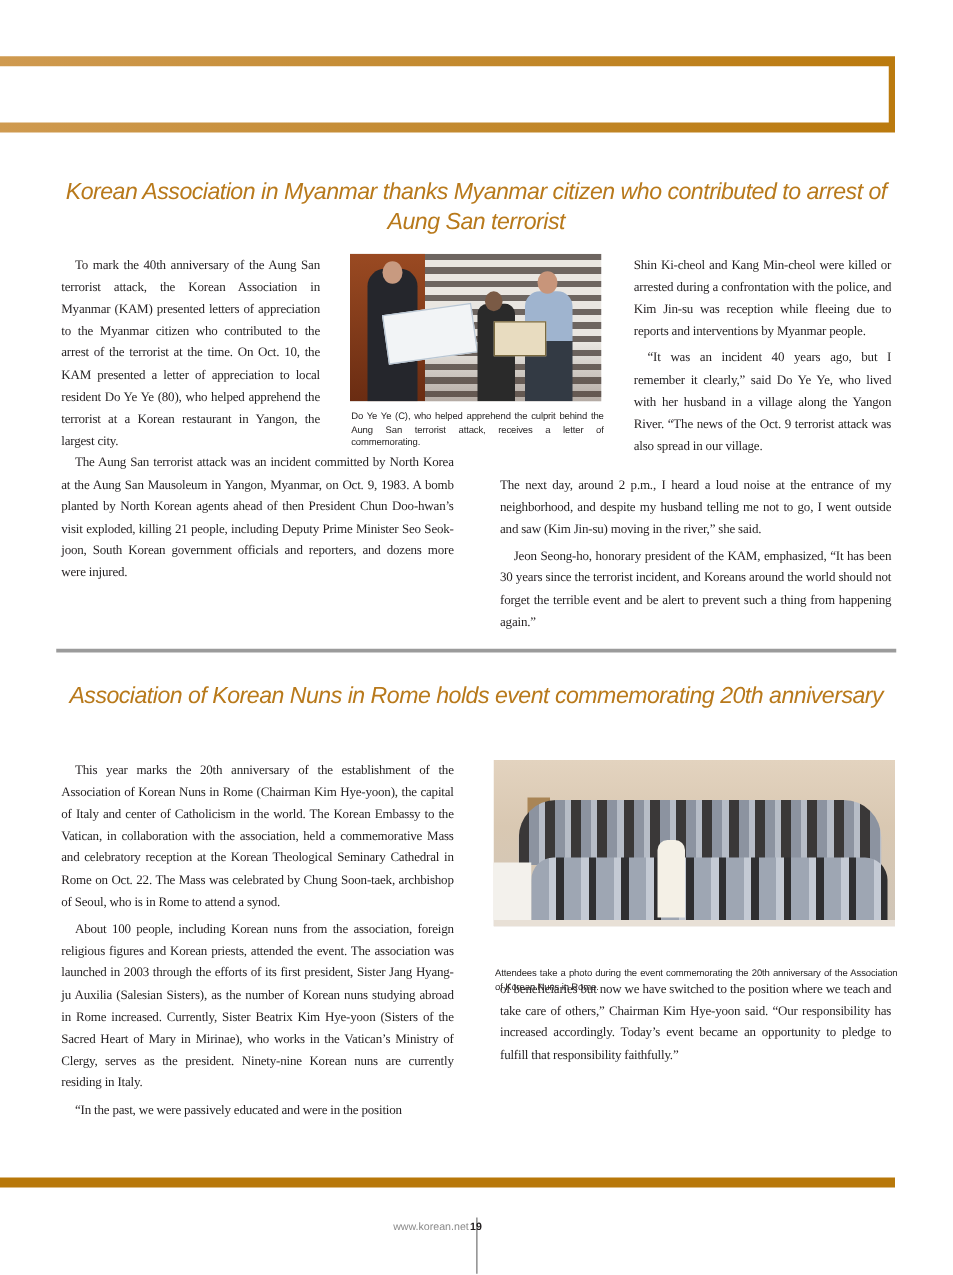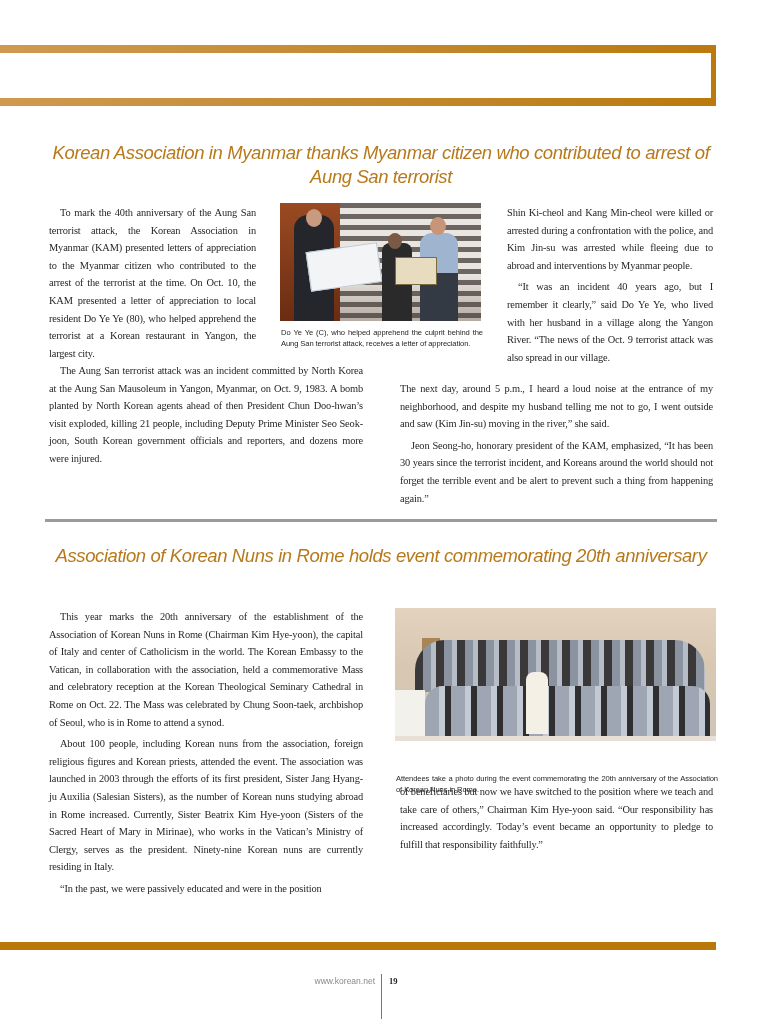--- a/index.html
+++ b/index.html
@@ -90,21 +90,21 @@
     border-radius: 18px 18px 0 0; }
   .photo2 .priest { position: absolute; left: 131px; top: 64px; width: 22px; height: 62px; background: #f4f0e6; border-radius: 8px 8px 0 0; }
   .photo2 .podium { position: absolute; left: 0; top: 82px; width: 30px; height: 51px; background: #f3f1ec; }
   .photo2 .floor { position: absolute; left: 0; top: 128px; width: 321px; height: 5px; background: #e8e0d6; }
   .photo2 .painting { position: absolute; left: 27px; top: 30px; width: 18px; height: 14px; background: #a98556; }
   .photo2 .painting2 { position: absolute; left: 280px; top: 44px; width: 18px; height: 12px; background: #c59c78; }
 
   .footer-bar { position: absolute; left: 0; top: 942px; width: 716px; height: 8px; background: #b8780a; }
   .footer-url { position: absolute; right: 387px; top: 976px; font-size: 8.5px; color: #8a8a8a; text-align: right; }
   .footer-sep { position: absolute; left: 381px; top: 974px; width: 1px; height: 45px; background: #777777; }
-  .footer-page { position: absolute; left: 389px; top: 976px; font-size: 8.5px; font-weight: bold; color: #231f20; font-family: Liberation Serif, serif; }
+  .footer-page { position: absolute; left: 376px; top: 976px; font-size: 8.5px; font-weight: bold; color: #231f20; }
 </style>
 </head>
 <body>
 
 <div class="header-frame"></div>
 
 <h2 class="headline h1">Korean Association in Myanmar thanks Myanmar citizen who contributed to arrest of Aung San terrorist</h2>
 
 <div class="col body-text a1-left">
   <p>To mark the 40th anniversary of the Aung San terrorist attack, the Korean Association in Myanmar (KAM) presented letters of appreciation to the Myanmar citizen who contributed to the arrest of the terrorist at the time. On Oct. 10, the KAM presented a letter of appreciation to local resident Do Ye Ye (80), who helped apprehend the terrorist at a Korean restaurant in Yangon, the largest city.</p>
@@ -114,33 +114,33 @@
   <div class="wall"></div>
   <div class="p-left"></div>
   <div class="p-left-head"></div>
   <div class="sign"></div>
   <div class="p-right"></div>
   <div class="p-right-head"></div>
   <div class="p-mid"></div>
   <div class="p-mid-head"></div>
   <div class="letter"></div>
 </div>
-<p class="caption cap1">Do Ye Ye (C), who helped apprehend the culprit behind the Aung San terrorist attack, receives a letter of appreciation.</p>
+<p class="caption cap1">Do Ye Ye (C), who helped apprehend the culprit behind the Aung San terrorist attack, receives a letter of commemorating.</p>
 
 <div class="col body-text a1-full-left">
   <p>The Aung San terrorist attack was an incident committed by North Korea at the Aung San Mausoleum in Yangon, Myanmar, on Oct. 9, 1983. A bomb planted by North Korean agents ahead of then President Chun Doo-hwan’s visit exploded, killing 21 people, including Deputy Prime Minister Seo Seok-joon, South Korean government officials and reporters, and dozens more were injured.</p>
 </div>
 
 <div class="col body-text a1-right-top">
-  <p class="noindent">Shin Ki-cheol and Kang Min-cheol were killed or arrested during a confrontation with the police, and Kim Jin-su was arrested while fleeing due to abroad and interventions by Myanmar people.</p>
+  <p class="noindent">Shin Ki-cheol and Kang Min-cheol were killed or arrested during a confrontation with the police, and Kim Jin-su was reception while fleeing due to reports and interventions by Myanmar people.</p>
   <p>“It was an incident 40 years ago, but I remember it clearly,” said Do Ye Ye, who lived with her husband in a village along the Yangon River. “The news of the Oct. 9 terrorist attack was also spread in our village.</p>
 </div>
 
 <div class="col body-text a1-right-bottom">
-  <p class="noindent">The next day, around 5 p.m., I heard a loud noise at the entrance of my neighborhood, and despite my husband telling me not to go, I went outside and saw (Kim Jin-su) moving in the river,” she said.</p>
+  <p class="noindent">The next day, around 2 p.m., I heard a loud noise at the entrance of my neighborhood, and despite my husband telling me not to go, I went outside and saw (Kim Jin-su) moving in the river,” she said.</p>
   <p>Jeon Seong-ho, honorary president of the KAM, emphasized, “It has been 30 years since the terrorist incident, and Koreans around the world should not forget the terrible event and be alert to prevent such a thing from happening again.”</p>
 </div>
 
 <div class="divider"></div>
 
 <h2 class="headline h2">Association of Korean Nuns in Rome holds event commemorating 20th anniversary</h2>
 
 <div class="col body-text a2-left">
   <p>This year marks the 20th anniversary of the establishment of the Association of Korean Nuns in Rome (Chairman Kim Hye-yoon), the capital of Italy and center of Catholicism in the world. The Korean Embassy to the Vatican, in collaboration with the association, held a commemorative Mass and celebratory reception at the Korean Theological Seminary Cathedral in Rome on Oct. 22. The Mass was celebrated by Chung Soon-taek, archbishop of Seoul, who is in Rome to attend a synod.</p>
   <p>About 100 people, including Korean nuns from the association, foreign religious figures and Korean priests, attended the event. The association was launched in 2003 through the efforts of its first president, Sister Jang Hyang-ju Auxilia (Salesian Sisters), as the number of Korean nuns studying abroad in Rome increased. Currently, Sister Beatrix Kim Hye-yoon (Sisters of the Sacred Heart of Mary in Mirinae), who works in the Vatican’s Ministry of Clergy, serves as the president. Ninety-nine Korean nuns are currently residing in Italy.</p>

